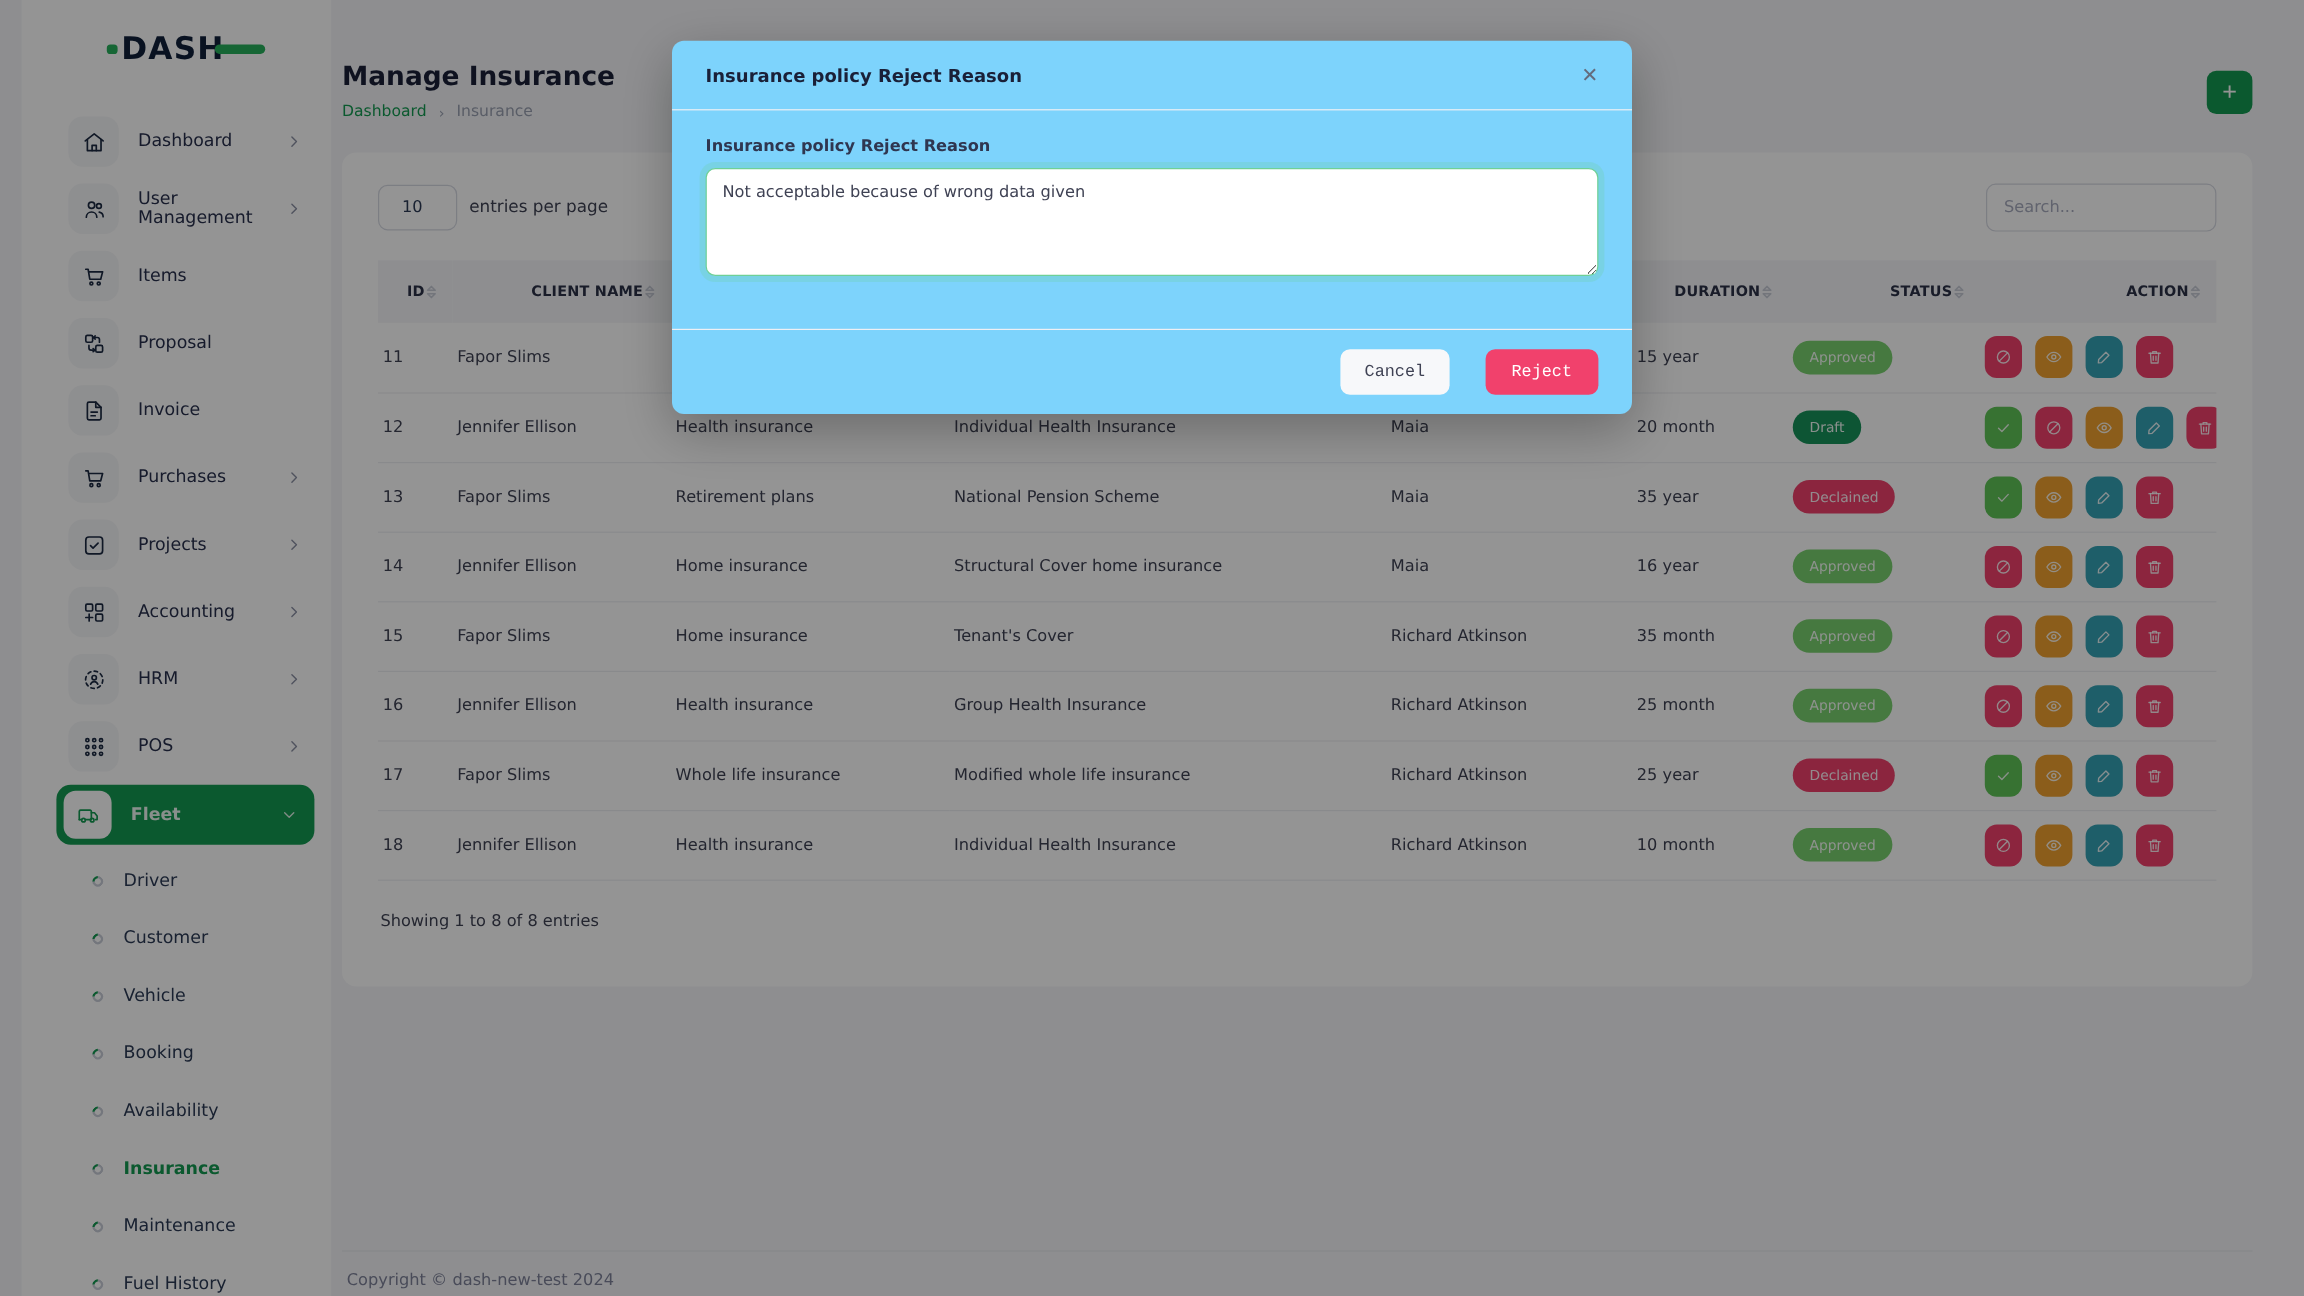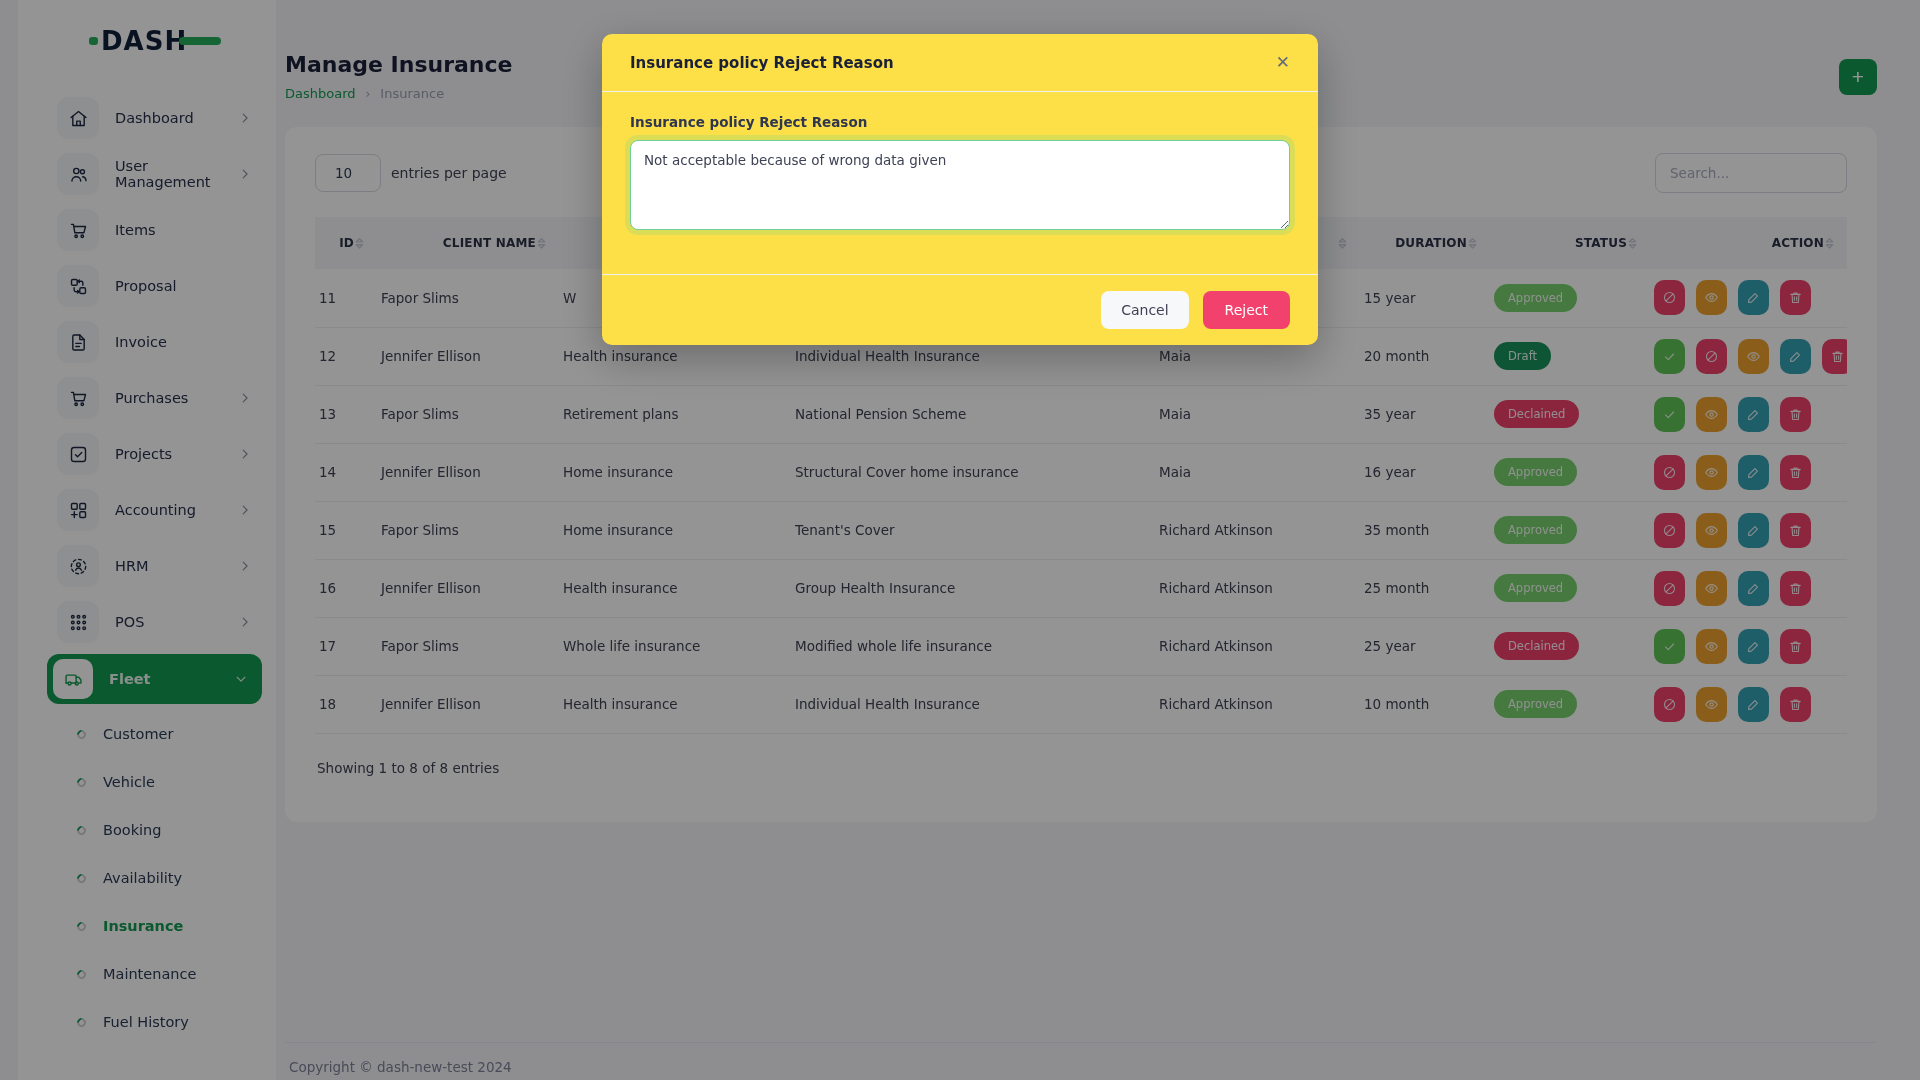--- a/index.html
+++ b/index.html
@@ -62,28 +62,28 @@
   .abtn.ban { background:var(--action-ban,#f1416c); }
   .abtn.eye { background:var(--action-eye,#efa12f); }
   .abtn.edit { background:var(--action-edit,#35a2b5); }
   .abtn.delete { background:var(--action-delete,#f1416c); }
   .summary { margin:26px 0 0 2px; padding-bottom:46px; font-size:13.5px; color:#3f4254; }
 
   .footer { margin-top:auto; border-top:1px solid #e7e9ef; padding:16px 4px 0 4px; height:50px; font-size:13.5px; color:#7e8299; }
 
   
   .overlay { position:fixed; inset:0; background:rgba(0,0,0,.42); z-index:50; }
-  .modal { position:fixed; top:34px; left:50%; transform:translateX(-50%); width:716px; background:#fde047; border-radius:10px; box-shadow:0 14px 44px rgba(0,0,0,.28); z-index:100; }
+  .modal { position:fixed; top:34px; left:50%; transform:translateX(-50%); width:800px; background:#7dd3fc; border-radius:10px; box-shadow:0 14px 44px rgba(0,0,0,.28); z-index:100; }
   .modal-header { display:flex; align-items:center; justify-content:space-between; height:58px; padding:0 28px; border-bottom:1px solid #eef0f4; }
   .modal-title { font-size:15px; font-weight:700; color:#1a2038; }
   .modal-close { border:none; background:none; font-size:17px; color:#646b7c; cursor:pointer; line-height:1; }
   .modal-body { padding:22px 28px 40px 28px; }
   .field-label { font-size:13.5px; font-weight:700; color:#2f3650; margin-bottom:10px; }
   .reason-input { width:100%; height:90px; border:1px solid #6fd096; border-radius:8px; box-shadow:0 0 0 5px rgba(104,211,145,.22); padding:11px 13px; font-size:13.5px; color:#3f4254; font-family:inherit; resize:vertical; outline:none; }
-  .modal-footer { display:flex; justify-content:flex-end; gap:14px; padding:16px 28px; border-top:1px solid #eef0f4; }
+  .modal-footer { display:flex; justify-content:flex-end; gap:30px; padding:16px 28px; border-top:1px solid #eef0f4;font-family:Liberation Mono, monospace; }
   .btn-cancel { border:none; background:#f7f8fa; color:#3f4254; border-radius:8px; padding:11px 20px; font-size:14px; font-family:inherit; cursor:pointer; }
   .btn-reject { border:none; background:var(--reject-button,#f1416c); color:#fff; border-radius:8px; padding:11px 22px; font-size:14px; font-family:inherit; cursor:pointer; }
 </style>
 </head>
 <body>
 
 <aside class="sidebar">
   <div class="logo">
     <span class="logo-dot"></span>
     <span class="logo-text">DASH</span>
@@ -248,20 +248,24 @@
         </span>
         <span class="side-label">Fleet</span>
         <span class="chev down">
           <svg viewBox="0 0 24 24">
             <path d="m9 5.5 6.5 6.5L9 18.5"></path>
           </svg>
         </span>
       </div>
     </nav>
   <div class="side-subnav">
+      <div class="sub-item">
+        <span class="sub-dot"></span>
+        <span class="sub-label">Driver</span>
+      </div>
       <div class="sub-item">
         <span class="sub-dot"></span>
         <span class="sub-label">Customer</span>
       </div>
       <div class="sub-item">
         <span class="sub-dot"></span>
         <span class="sub-label">Vehicle</span>
       </div>
       <div class="sub-item">
         <span class="sub-dot"></span>

